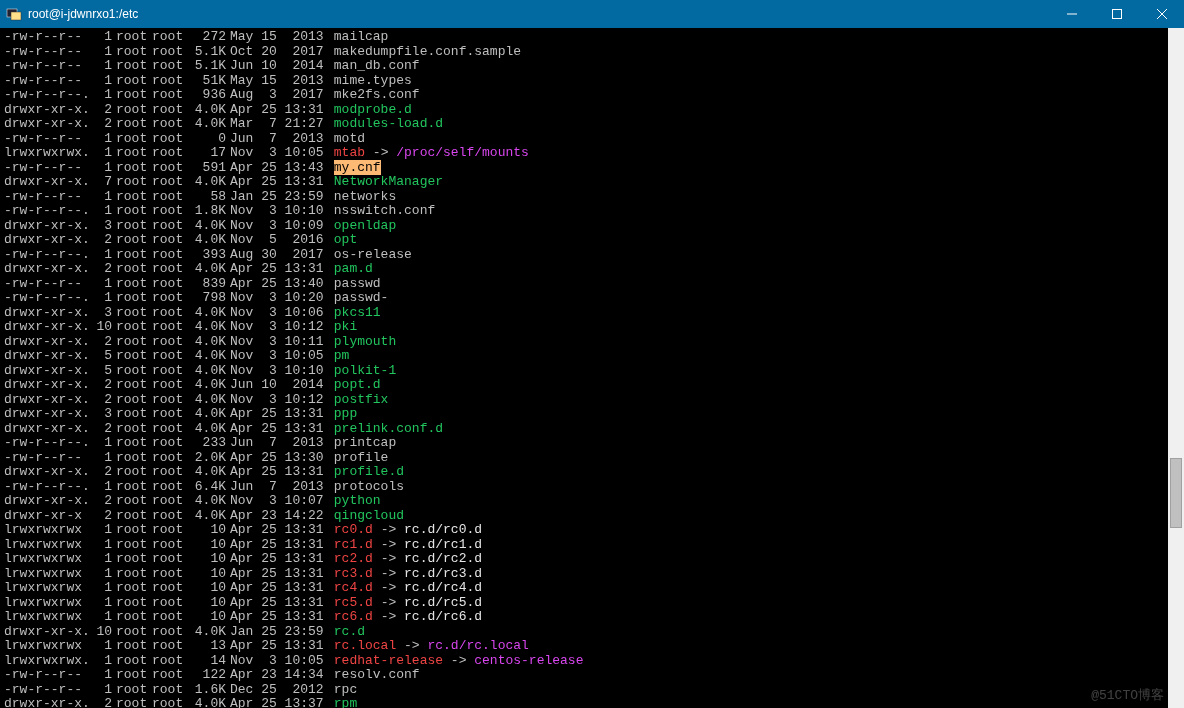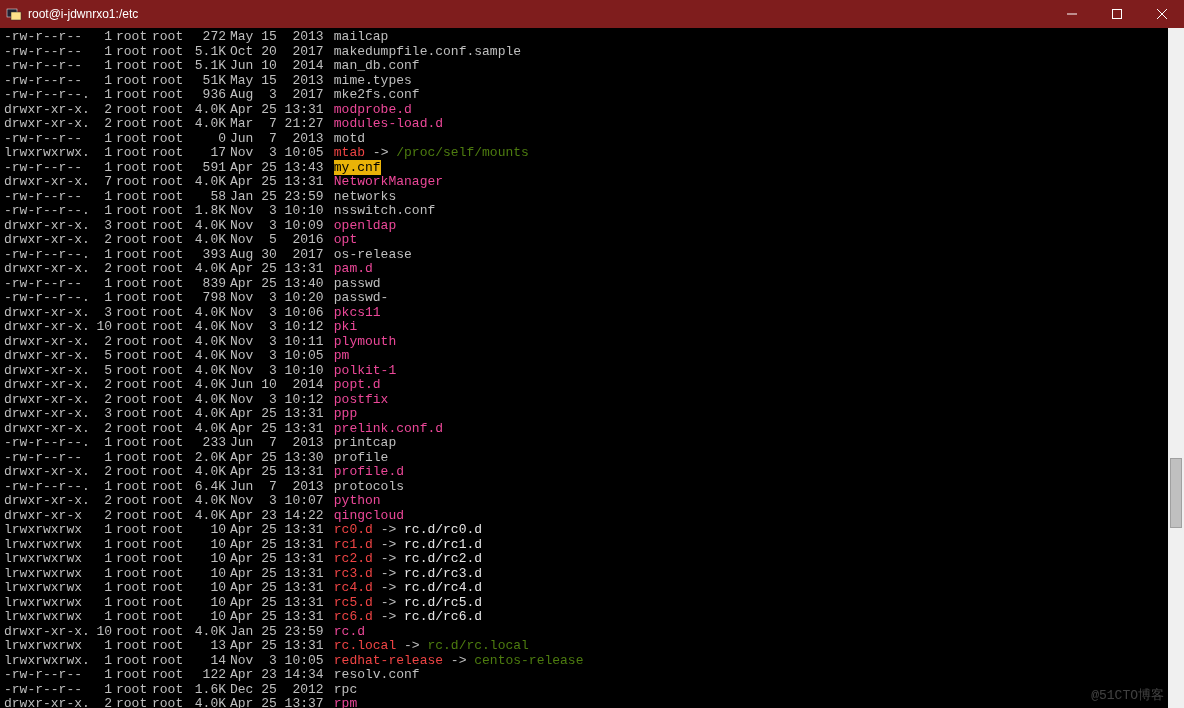--- a/index.html
+++ b/index.html
@@ -7,21 +7,21 @@
   width: 1184px;
   height: 708px;
   background: #000;
   font-family: "Consolas", "Courier New", monospace;
   font-size: 13px;
   overflow: hidden;
   position: relative;
 }
 .titlebar {
   height: 28px;
-  background: #7f1d1d;
+  background: #0369a1;
   display: flex;
   align-items: center;
   color: #fff;
   font-family: "Segoe UI", sans-serif;
   font-size: 12px;
 }
 .titlebar .icon {
   width: 16px; height: 16px;
   margin: 0 6px;
   display: inline-flex; align-items: center; justify-content: center;
@@ -62,25 +62,25 @@
 }
 .row { display: block; font-family: Liberation Mono, monospace; }
 .cell { display: inline-block; }
 .perm { color: #bfbfbf; width: 84px; }
 .nl   { color: #bfbfbf; width: 24px; text-align: right; }
 .own  { color: #bfbfbf; width: 36px; padding-left:4px;}
 .grp  { color: #bfbfbf; width: 36px; padding-left:4px;}
 .sz   { color: #bfbfbf; width: 42px; text-align: right; }
 .date { color: #bfbfbf; width: 100px; padding-left:4px;}
 .name-plain { color: #bfbfbf; }
-.name-dir   { color: #ec4899; }
+.name-dir   { color: #22c55e; }
 .name-link  { color: #ef4444; }
-.name-hl    { background: #eab308; color: #000; }
+.name-hl    { background: #fdba74; color: #000; }
 .arrow { color: #bfbfbf; }
-.target-plain { color: #4d7c0f; }
+.target-plain { color: #d946ef; }
 .target-dir { color: #e5e5e5; }
 .watermark {
   position: absolute;
   right: 20px; bottom: 4px;
   color: rgba(255,255,255,0.25);
   font-family: Liberation Mono, monospace;
   font-size: 13px;
 }
 </style>
 </head>

